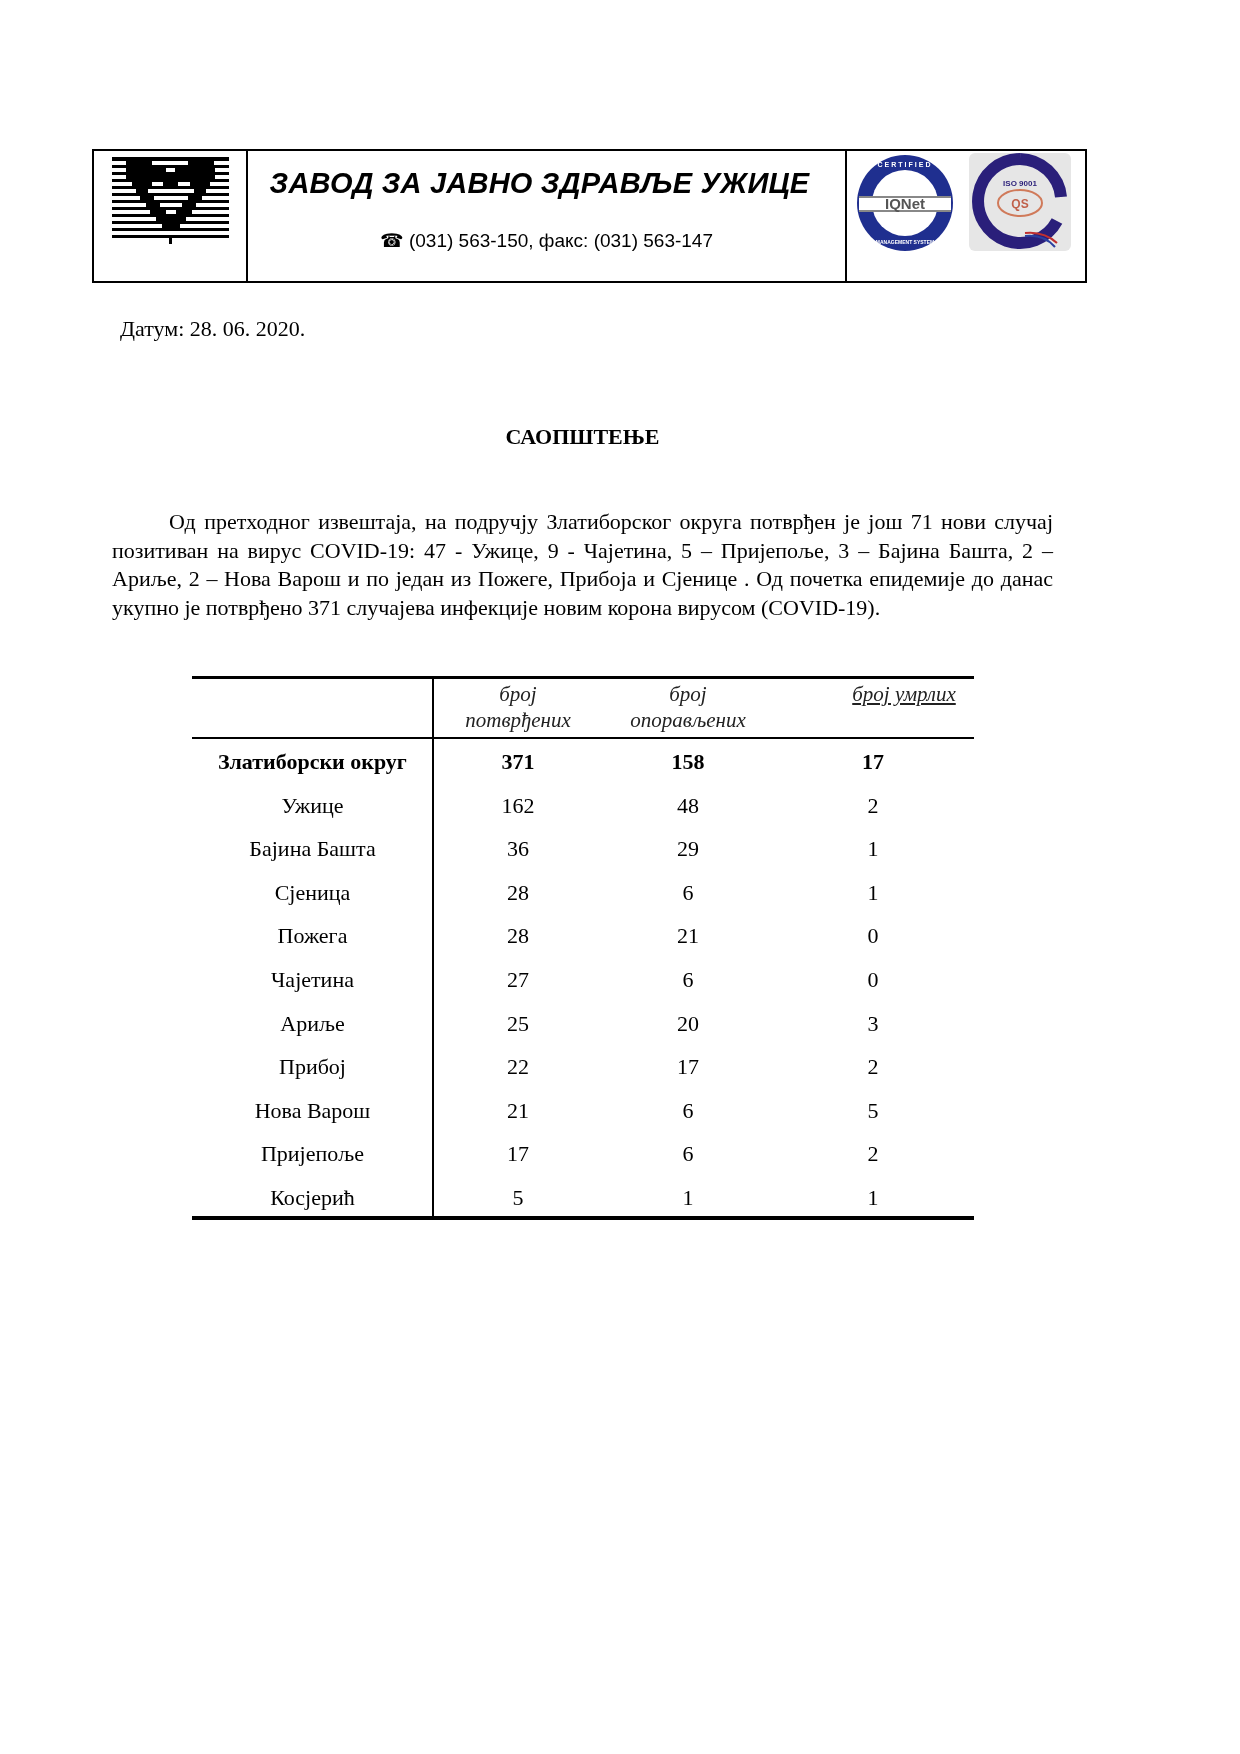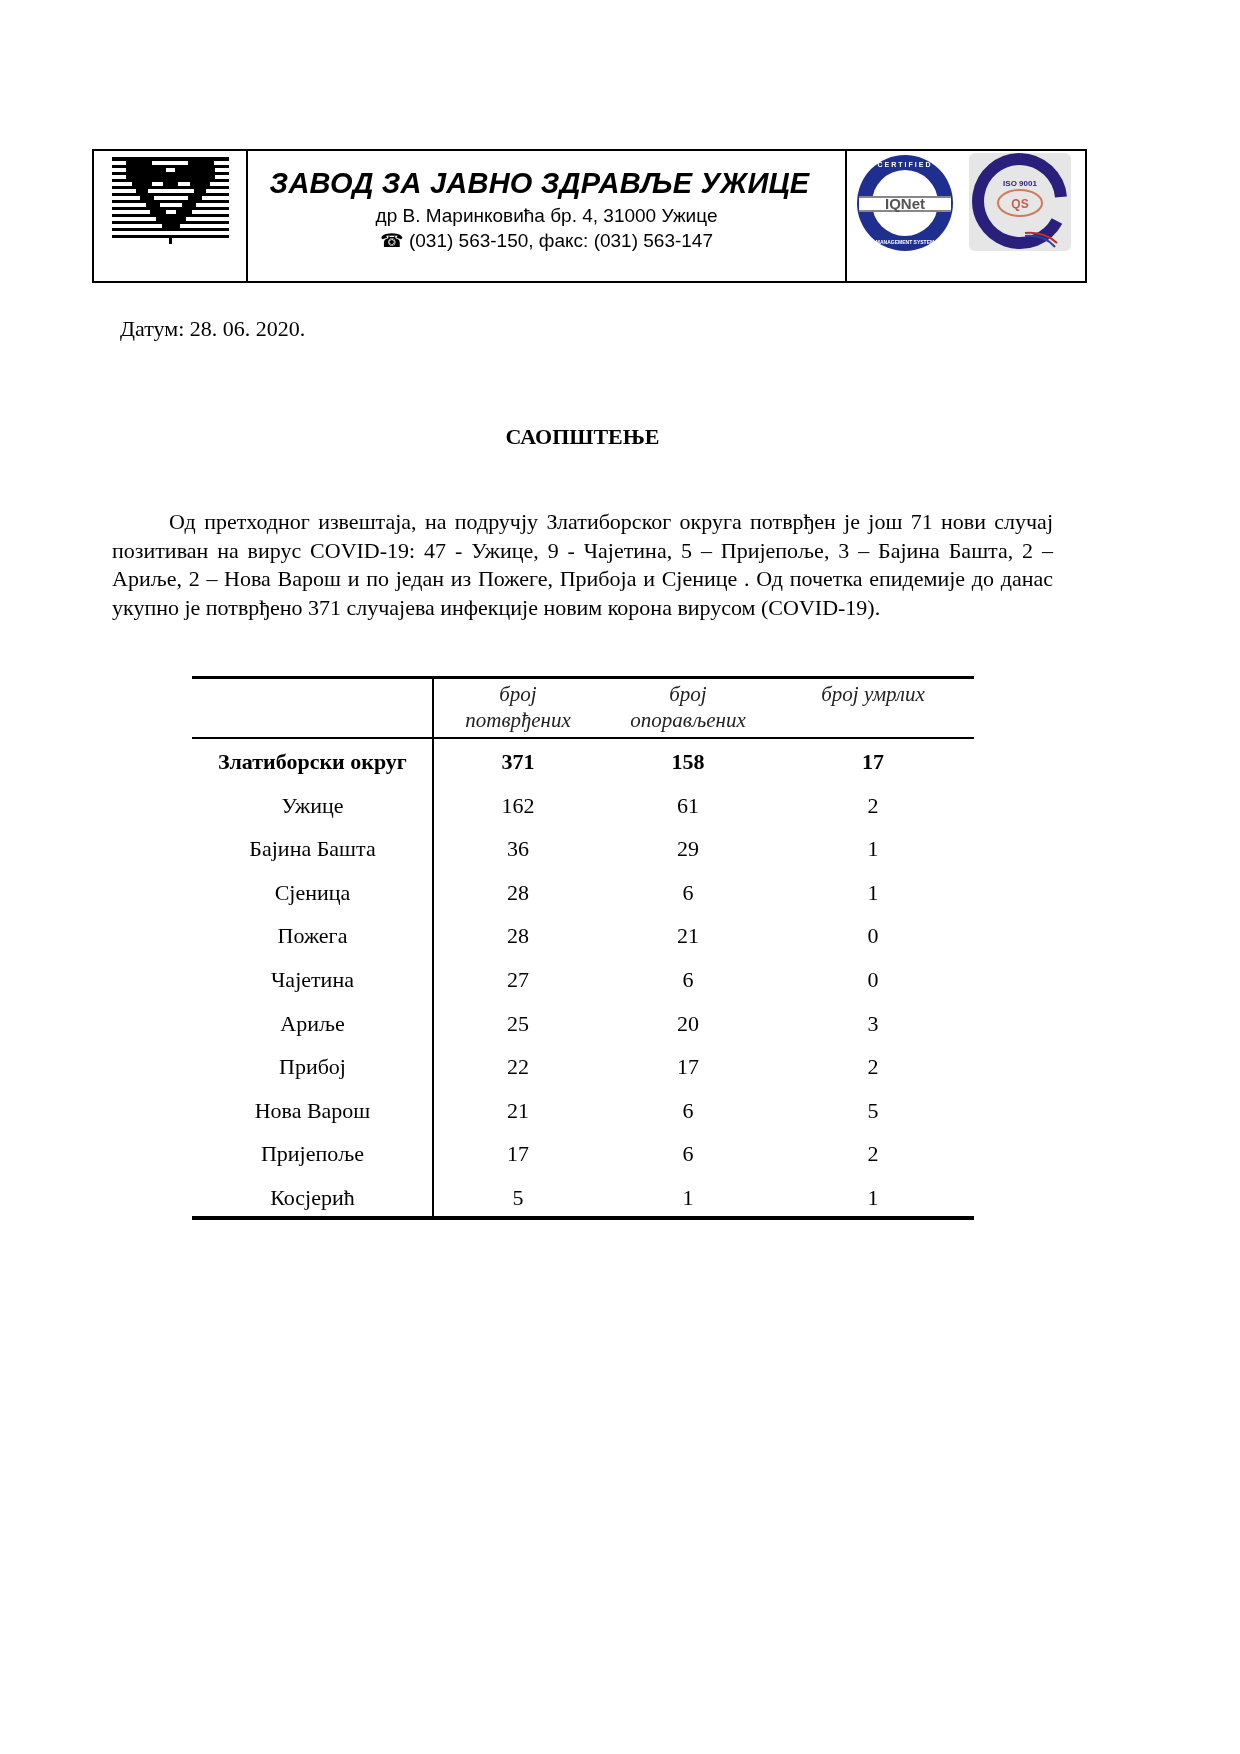--- a/index.html
+++ b/index.html
@@ -73,21 +73,20 @@
       <rect x="50" y="67" width="18" height="7"></rect>
       <rect x="0" y="78" width="117" height="3"></rect>
       <rect x="57" y="81" width="3" height="6"></rect>
     </g>
   </svg>
 
   <div class="hdr-div" style="left:152px;"></div>
 
   <div class="inst-block">
     <div class="inst-title">ЗАВОД ЗА ЈАВНО ЗДРАВЉЕ УЖИЦЕ</div>
-    <div class="inst-line" style="top:54px;">др В. Маринковића бр. 4, 31000 Ужице</div>
     <div class="inst-line" style="top:78px;">
       <span>☎</span>
       <span>(031) 563-150, факс: (031) 563-147</span>
     </div>
   </div>
 
   <div class="hdr-div" style="left:751px;"></div>
 
   <svg class="badge-iqnet" viewBox="0 0 100 100">
     <circle cx="50" cy="50" r="48" fill="#1f2f8f"></circle>
@@ -125,35 +124,35 @@
 <div class="tbl-vline"></div>
 
 <div class="th" style="left:433px; width:170px;">
   <div>број</div>
   <div>потврђених</div>
 </div>
 <div class="th" style="left:603px; width:170px;">
   <div>број</div>
   <div>опорављених</div>
 </div>
-<div class="th" style="left:773px; width:200px;">
+<div class="th" style="left:804px; width:200px;text-decoration:underline;">
   <div>број умрлих</div>
 </div>
 
 <div id="rows">
     <div>
       <div class="cell bold" style="left: 192px; width: 241px; top: 739px;">Златиборски округ</div>
       <div class="cell bold" style="left: 433px; width: 170px; top: 739px;">371</div>
       <div class="cell bold" style="left: 603px; width: 170px; top: 739px;">158</div>
       <div class="cell bold" style="left: 773px; width: 200px; top: 739px;">17</div>
     </div>
     <div>
       <div class="cell" style="left: 192px; width: 241px; top: 782.6px;">Ужице</div>
       <div class="cell" style="left: 433px; width: 170px; top: 782.6px;">162</div>
-      <div class="cell" style="left: 603px; width: 170px; top: 782.6px;">61</div>
+      <div class="cell" style="left: 603px; width: 170px; top: 782.6px;">48</div>
       <div class="cell" style="left: 773px; width: 200px; top: 782.6px;">2</div>
     </div>
     <div>
       <div class="cell" style="left: 192px; width: 241px; top: 826.2px;">Бајина Башта</div>
       <div class="cell" style="left: 433px; width: 170px; top: 826.2px;">36</div>
       <div class="cell" style="left: 603px; width: 170px; top: 826.2px;">29</div>
       <div class="cell" style="left: 773px; width: 200px; top: 826.2px;">1</div>
     </div>
     <div>
       <div class="cell" style="left: 192px; width: 241px; top: 869.8px;">Сјеница</div>

